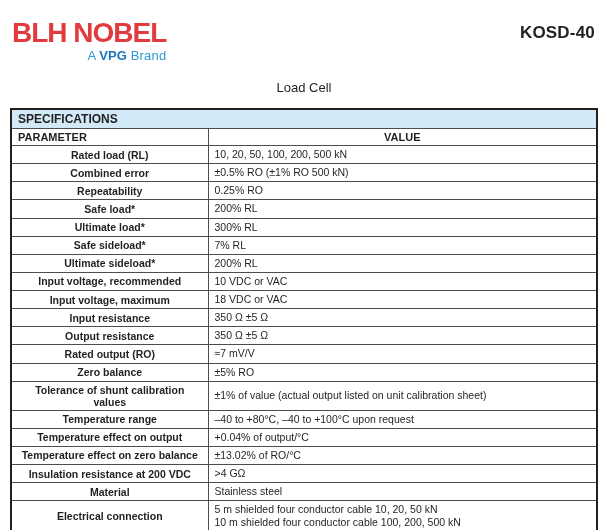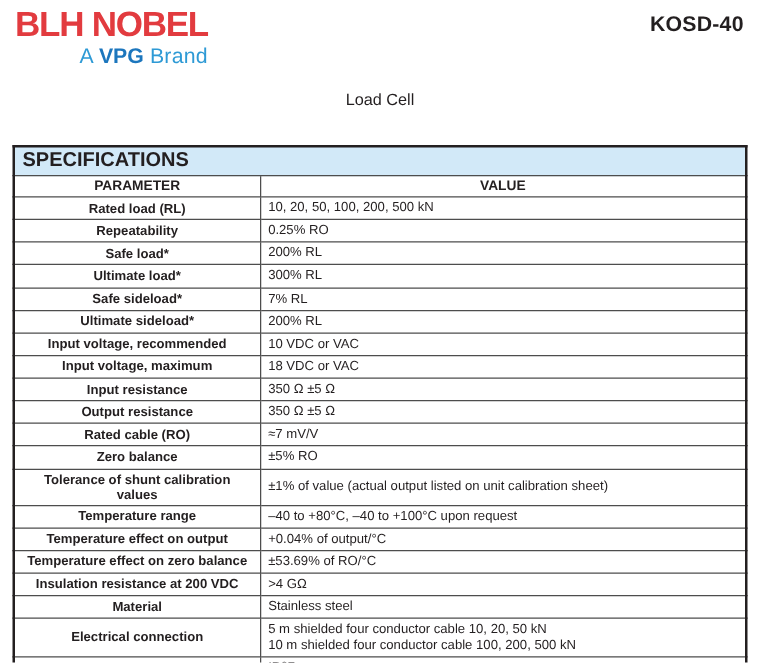--- a/index.html
+++ b/index.html
@@ -13,81 +13,81 @@
     overflow: hidden;
     font-family: "Liberation Sans", sans-serif;
     color: #231f20;
     position: relative;
   }
   
   .header {
     display: flex;
     justify-content: space-between;
     align-items: flex-start;
-    padding: 6px 13px 0 12px;
+    padding: 19px 13px 0 12px;
   }
   .logo { display: inline-block; }
   .logo-main {
     color: #e23b3f;
     font-weight: bold;
     font-size: 28px;
     line-height: 1.0;
     letter-spacing: -1px;
   }
   .logo-sub {
     text-align: right;
-    font-size: 17px;
+    font-size: 13px;
     color: #2e9ad5;
     margin-top: 1px;
     letter-spacing: 0.2px;
   }
   .logo-sub .vpg {
     color: #1c76bd;
     font-weight: bold;
     letter-spacing: 0px;
   }
   .model {
     font-weight: bold;
     font-size: 17px;
     padding-top: 4px;
     letter-spacing: 0.2px;
   }
   
   .doc-title {
     text-align: center;
     font-size: 13px;
     margin-top: 17px;
-    margin-bottom: 29px;
+    margin-bottom: 13px;
   }
   
   table.spec {
     border-collapse: collapse;
     table-layout: fixed;
     width: 588px;
     margin: 0 10px;
     border: 2px solid #231f20;
   }
   table.spec col.c-param { width: 197px; }
   table.spec th, table.spec td {
     border: 1px solid #4d4d4d;
     padding: 2px 6px;
     vertical-align: middle;
   }
   th.section {
     background: #d2e9f8;
     text-align: left;
-    font-size: 16px;
+    font-size: 12px;
     padding: 3px 6px;
     height: 14px;
   }
   th.colhead {
     font-size: 11px;
     height: 12px;
   }
-  th.colhead.param { text-align: center; }
+  th.colhead.param { text-align: left; }
   th.colhead.value { text-align: center; }
   td.param {
     font-weight: bold;
     font-size: 10.5px;
     text-align: center;
     height: 13px;
   }
   td.value {
     font-size: 10.5px;
     text-align: left;
@@ -127,20 +127,26 @@
     </tr>
   </thead>
   <tbody id="spec-rows">
       <tr>
         <td class="param">Rated load (RL)</td>
         <td class="value">
           <div>10, 20, 50, 100, 200, 500 kN</div>
         </td>
       </tr>
       <tr>
+        <td class="param">Combined error</td>
+        <td class="value">
+          <div>±0.5% RO (±1% RO 500 kN)</div>
+        </td>
+      </tr>
+      <tr>
         <td class="param">Repeatability</td>
         <td class="value">
           <div>0.25% RO</div>
         </td>
       </tr>
       <tr>
         <td class="param">Safe load*</td>
         <td class="value">
           <div>200% RL</div>
         </td>
@@ -181,21 +187,21 @@
           <div>350 Ω ±5 Ω</div>
         </td>
       </tr>
       <tr>
         <td class="param">Output resistance</td>
         <td class="value">
           <div>350 Ω ±5 Ω</div>
         </td>
       </tr>
       <tr>
-        <td class="param">Rated cable (RO)</td>
+        <td class="param">Rated output (RO)</td>
         <td class="value">
           <div>≈7 mV/V</div>
         </td>
       </tr>
       <tr>
         <td class="param">Zero balance</td>
         <td class="value">
           <div>±5% RO</div>
         </td>
       </tr>
@@ -213,21 +219,21 @@
       </tr>
       <tr>
         <td class="param">Temperature effect on output</td>
         <td class="value">
           <div>+0.04% of output/°C</div>
         </td>
       </tr>
       <tr>
         <td class="param">Temperature effect on zero balance</td>
         <td class="value">
-          <div>±53.69% of RO/°C</div>
+          <div>±13.02% of RO/°C</div>
         </td>
       </tr>
       <tr>
         <td class="param">Insulation resistance at 200 VDC</td>
         <td class="value">
           <div>&gt;4 GΩ</div>
         </td>
       </tr>
       <tr>
         <td class="param">Material</td>

